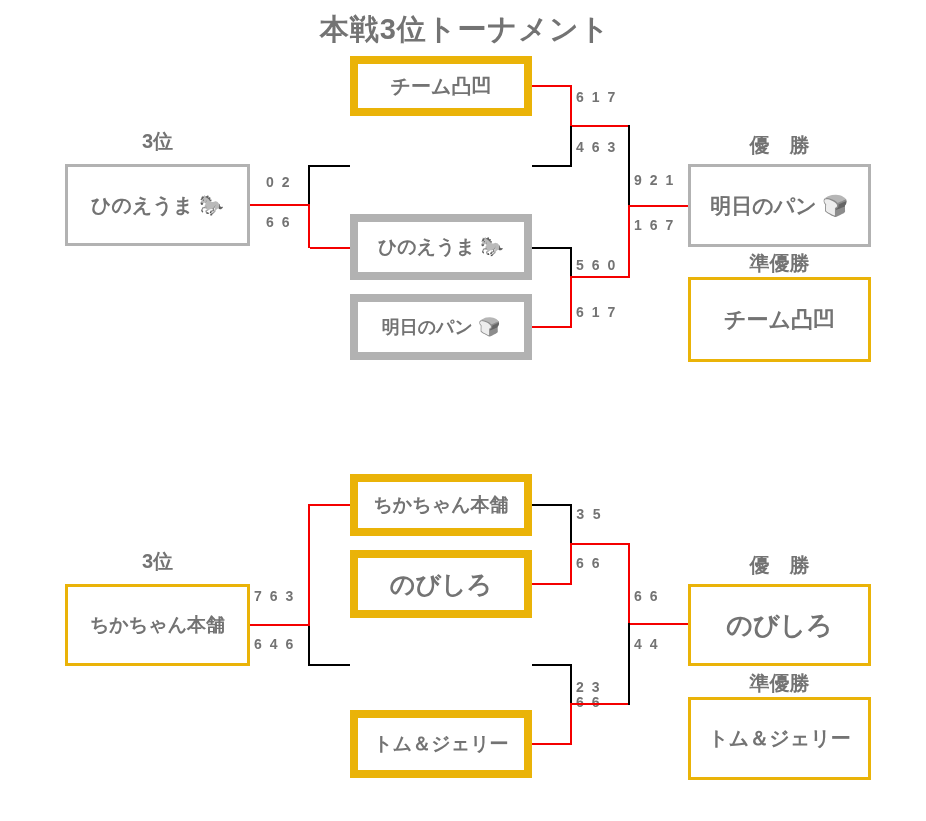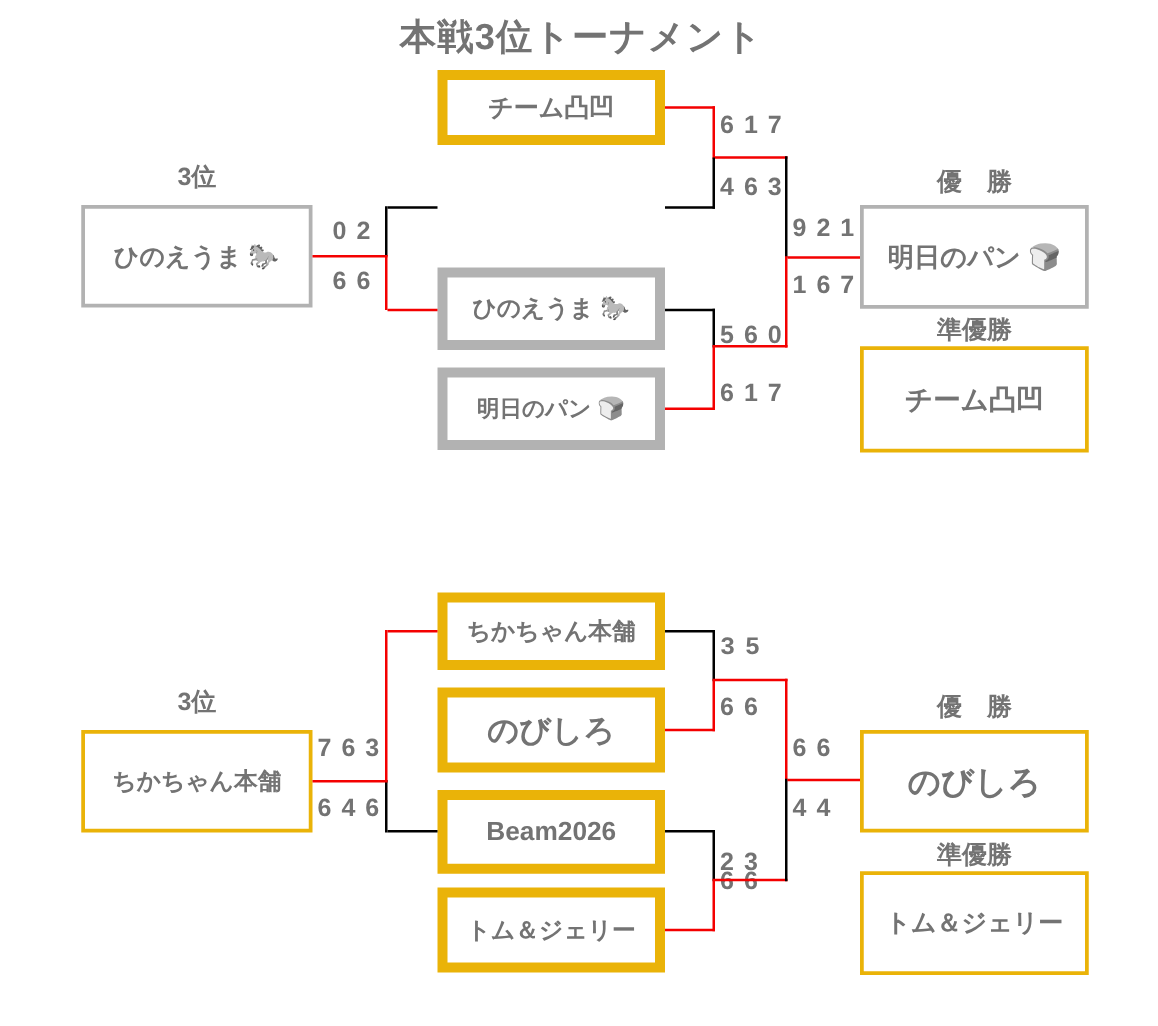--- a/index.html
+++ b/index.html
@@ -9,21 +9,21 @@
     font-weight:bold;color:#737373;overflow:hidden;
   }
   .box{
     position:absolute;box-sizing:border-box;border:8px solid #eab308;background:#fff;
     display:flex;align-items:center;justify-content:center;text-align:center;
     white-space:nowrap;
   }
   .thick{border-width:3px;}
   .lbl{position:absolute;text-align:center;font-size:20px;}
   .title{position:absolute;text-align:center;font-size:29px;letter-spacing:1px;}
-  .score{position:absolute;font-size:20px;letter-spacing:8px;white-space:nowrap;}
+  .score{position:absolute;font-size:14px;letter-spacing:8px;white-space:nowrap;}
   .hl{position:absolute;height:2px;background:#000;}
   .vl{position:absolute;width:2px;background:#000;}
   .win{background:#f40000;}
   .emoji{filter:grayscale(100%);}
 </style>
 </head>
 <body>
 
 <div class="stage">
 
@@ -73,21 +73,20 @@
   <div class="hl win" style="left:630px;top:205px;width:58px;"></div>
 
 
   <div class="lbl" style="left:65px;top:548px;width:185px;">3位</div>
   <div class="box thick" style="left:65px;top:584px;width:185px;height:82px;font-size:19px;">ちかちゃん本舗</div>
   <div class="score" style="left:254px;top:588px;">763</div>
   <div class="score" style="left:254px;top:636px;">646</div>
 
   <div class="box" style="left:350px;top:474px;width:182px;height:62px;font-size:19px;">ちかちゃん本舗</div>
   <div class="box" style="left:350px;top:550px;width:182px;height:68px;font-size:25px;">のびしろ</div>
-  <div class="box" style="left:350px;top:632px;width:182px;height:67px;font-size:21px;">Beam2026</div>
   <div class="box" style="left:350px;top:710px;width:182px;height:68px;font-size:19px;">トム＆ジェリー</div>
 
   <div class="score" style="left:576px;top:507px;font-family:Liberation Mono, monospace;">35</div>
   <div class="score" style="left:576px;top:555px;">66</div>
   <div class="score" style="left:576px;top:679px;text-align:right;">23</div>
   <div class="score" style="left:576px;top:694px;">66</div>
   <div class="score" style="left:634px;top:588px;">66</div>
   <div class="score" style="left:634px;top:636px;">44</div>
 
   <div class="lbl" style="left:688px;top:552px;width:183px;">優　勝</div>

